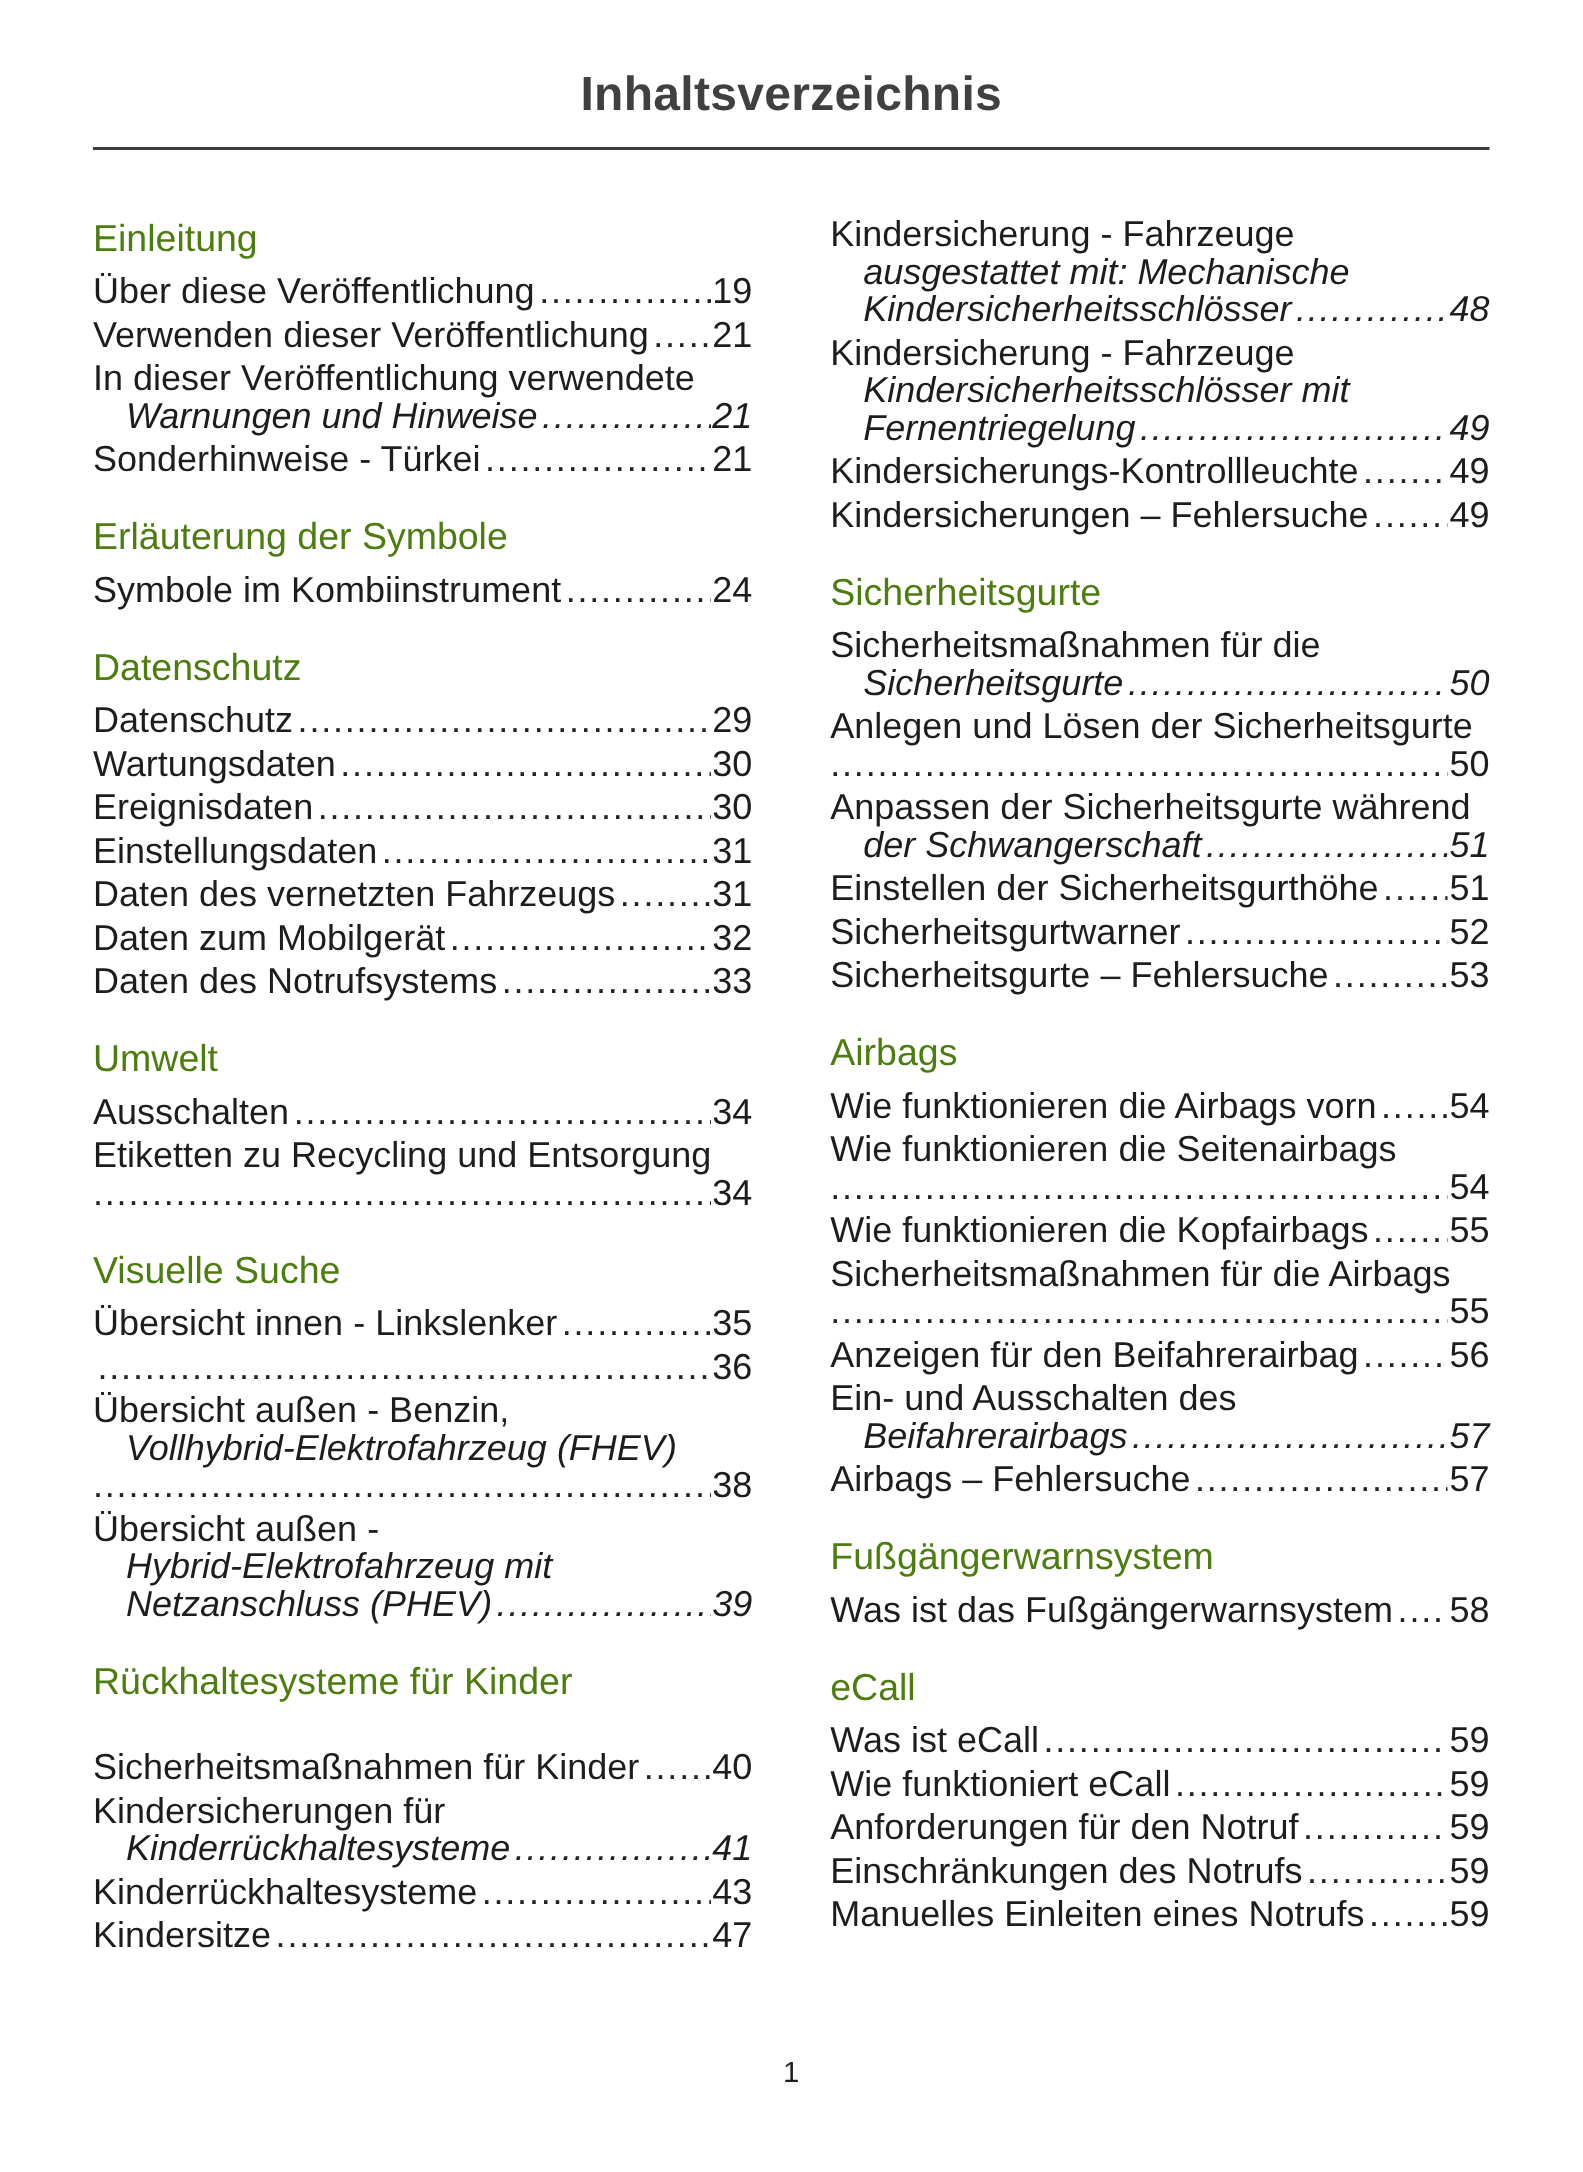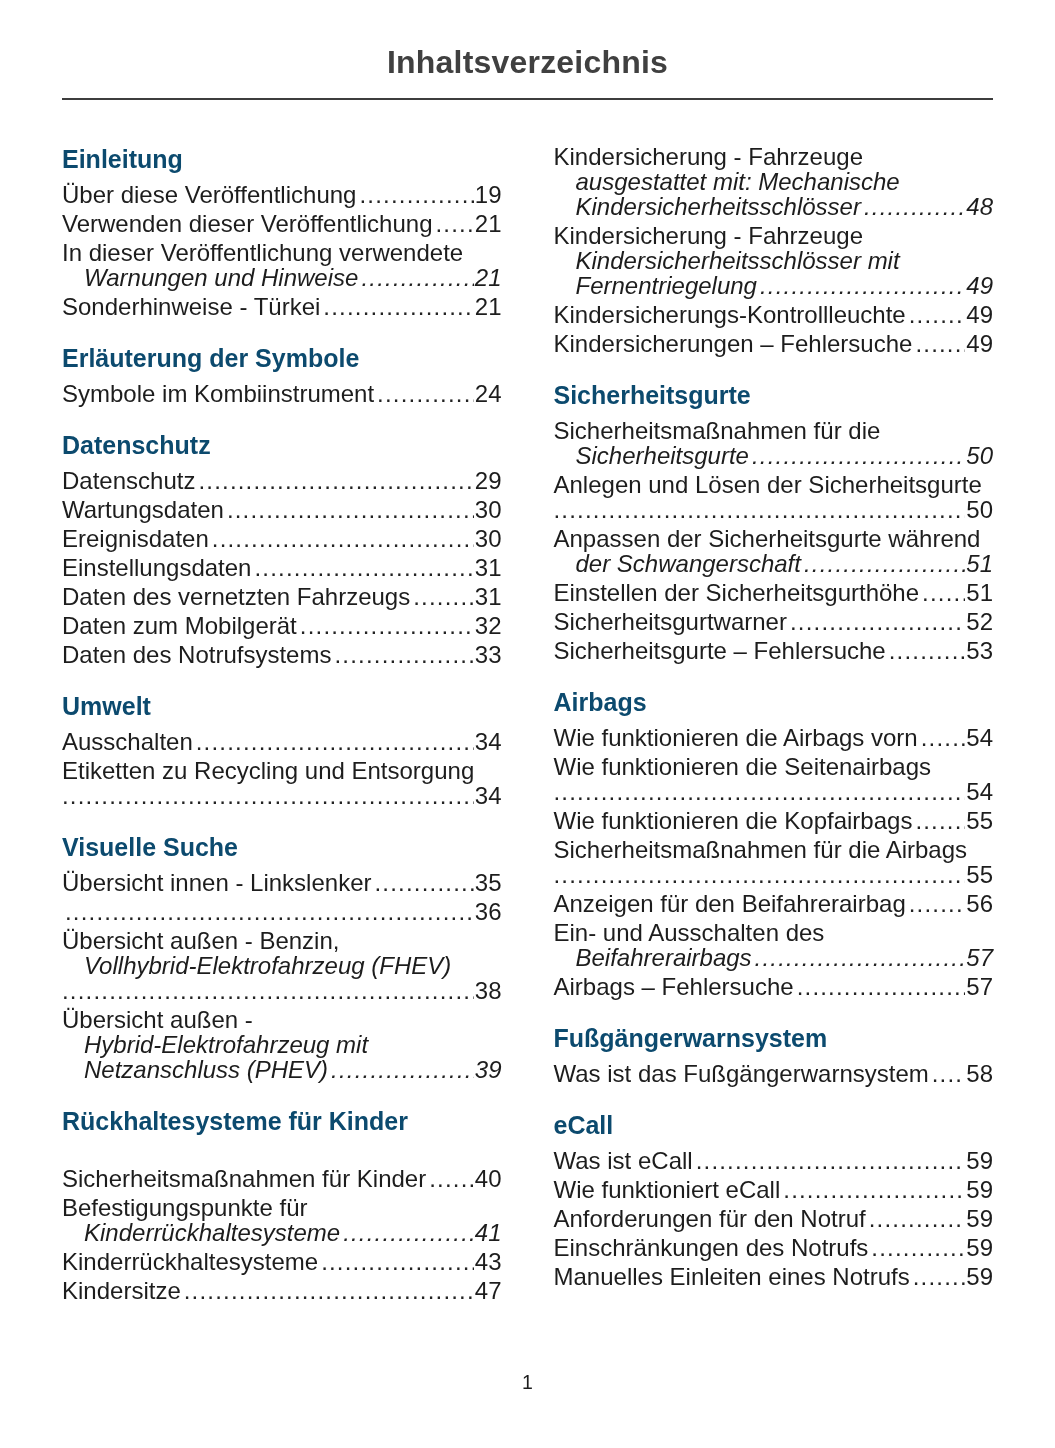--- a/index.html
+++ b/index.html
@@ -31,22 +31,22 @@
     padding: 0 62px;
     margin-top: 20px;
   }
   .toc-col { min-width: 0; }
 
   .toc-section { margin-top: 24px; }
   .toc-col > .toc-section:first-child { margin-top: 24px; }
 
   .section-header {
     font-size: 25px;
-    font-weight: 700;
-    color: #0c4a6e;
+    font-weight: 400;
+    color: #4d7c0f;
     margin-bottom: 8px;
     line-height: 30px;
   }
   .toc-section.gap-after-header .section-header { margin-bottom: 30px; }
 
   .entry {
     font-size: 24px;
     line-height: 25px;
     margin-bottom: 4px;
   }
@@ -235,21 +235,21 @@
         <section class="toc-section gap-after-header">
           <h2 class="section-header">Rückhaltesysteme für Kinder</h2>
           <div class="entry">
             <div class="entry-line last">
               <span class="entry-text">Sicherheitsmaßnahmen für Kinder</span>
               <span class="dots"></span>
               <span class="page-num">40</span>
             </div>
           </div>
           <div class="entry">
-            <div class="entry-line">Befestigungspunkte für</div>
+            <div class="entry-line">Kindersicherungen für</div>
             <div class="entry-line indent last">
               <span class="entry-text">Kinderrückhaltesysteme</span>
               <span class="dots"></span>
               <span class="page-num">41</span>
             </div>
           </div>
           <div class="entry">
             <div class="entry-line last">
               <span class="entry-text">Kinderrückhaltesysteme</span>
               <span class="dots"></span>

